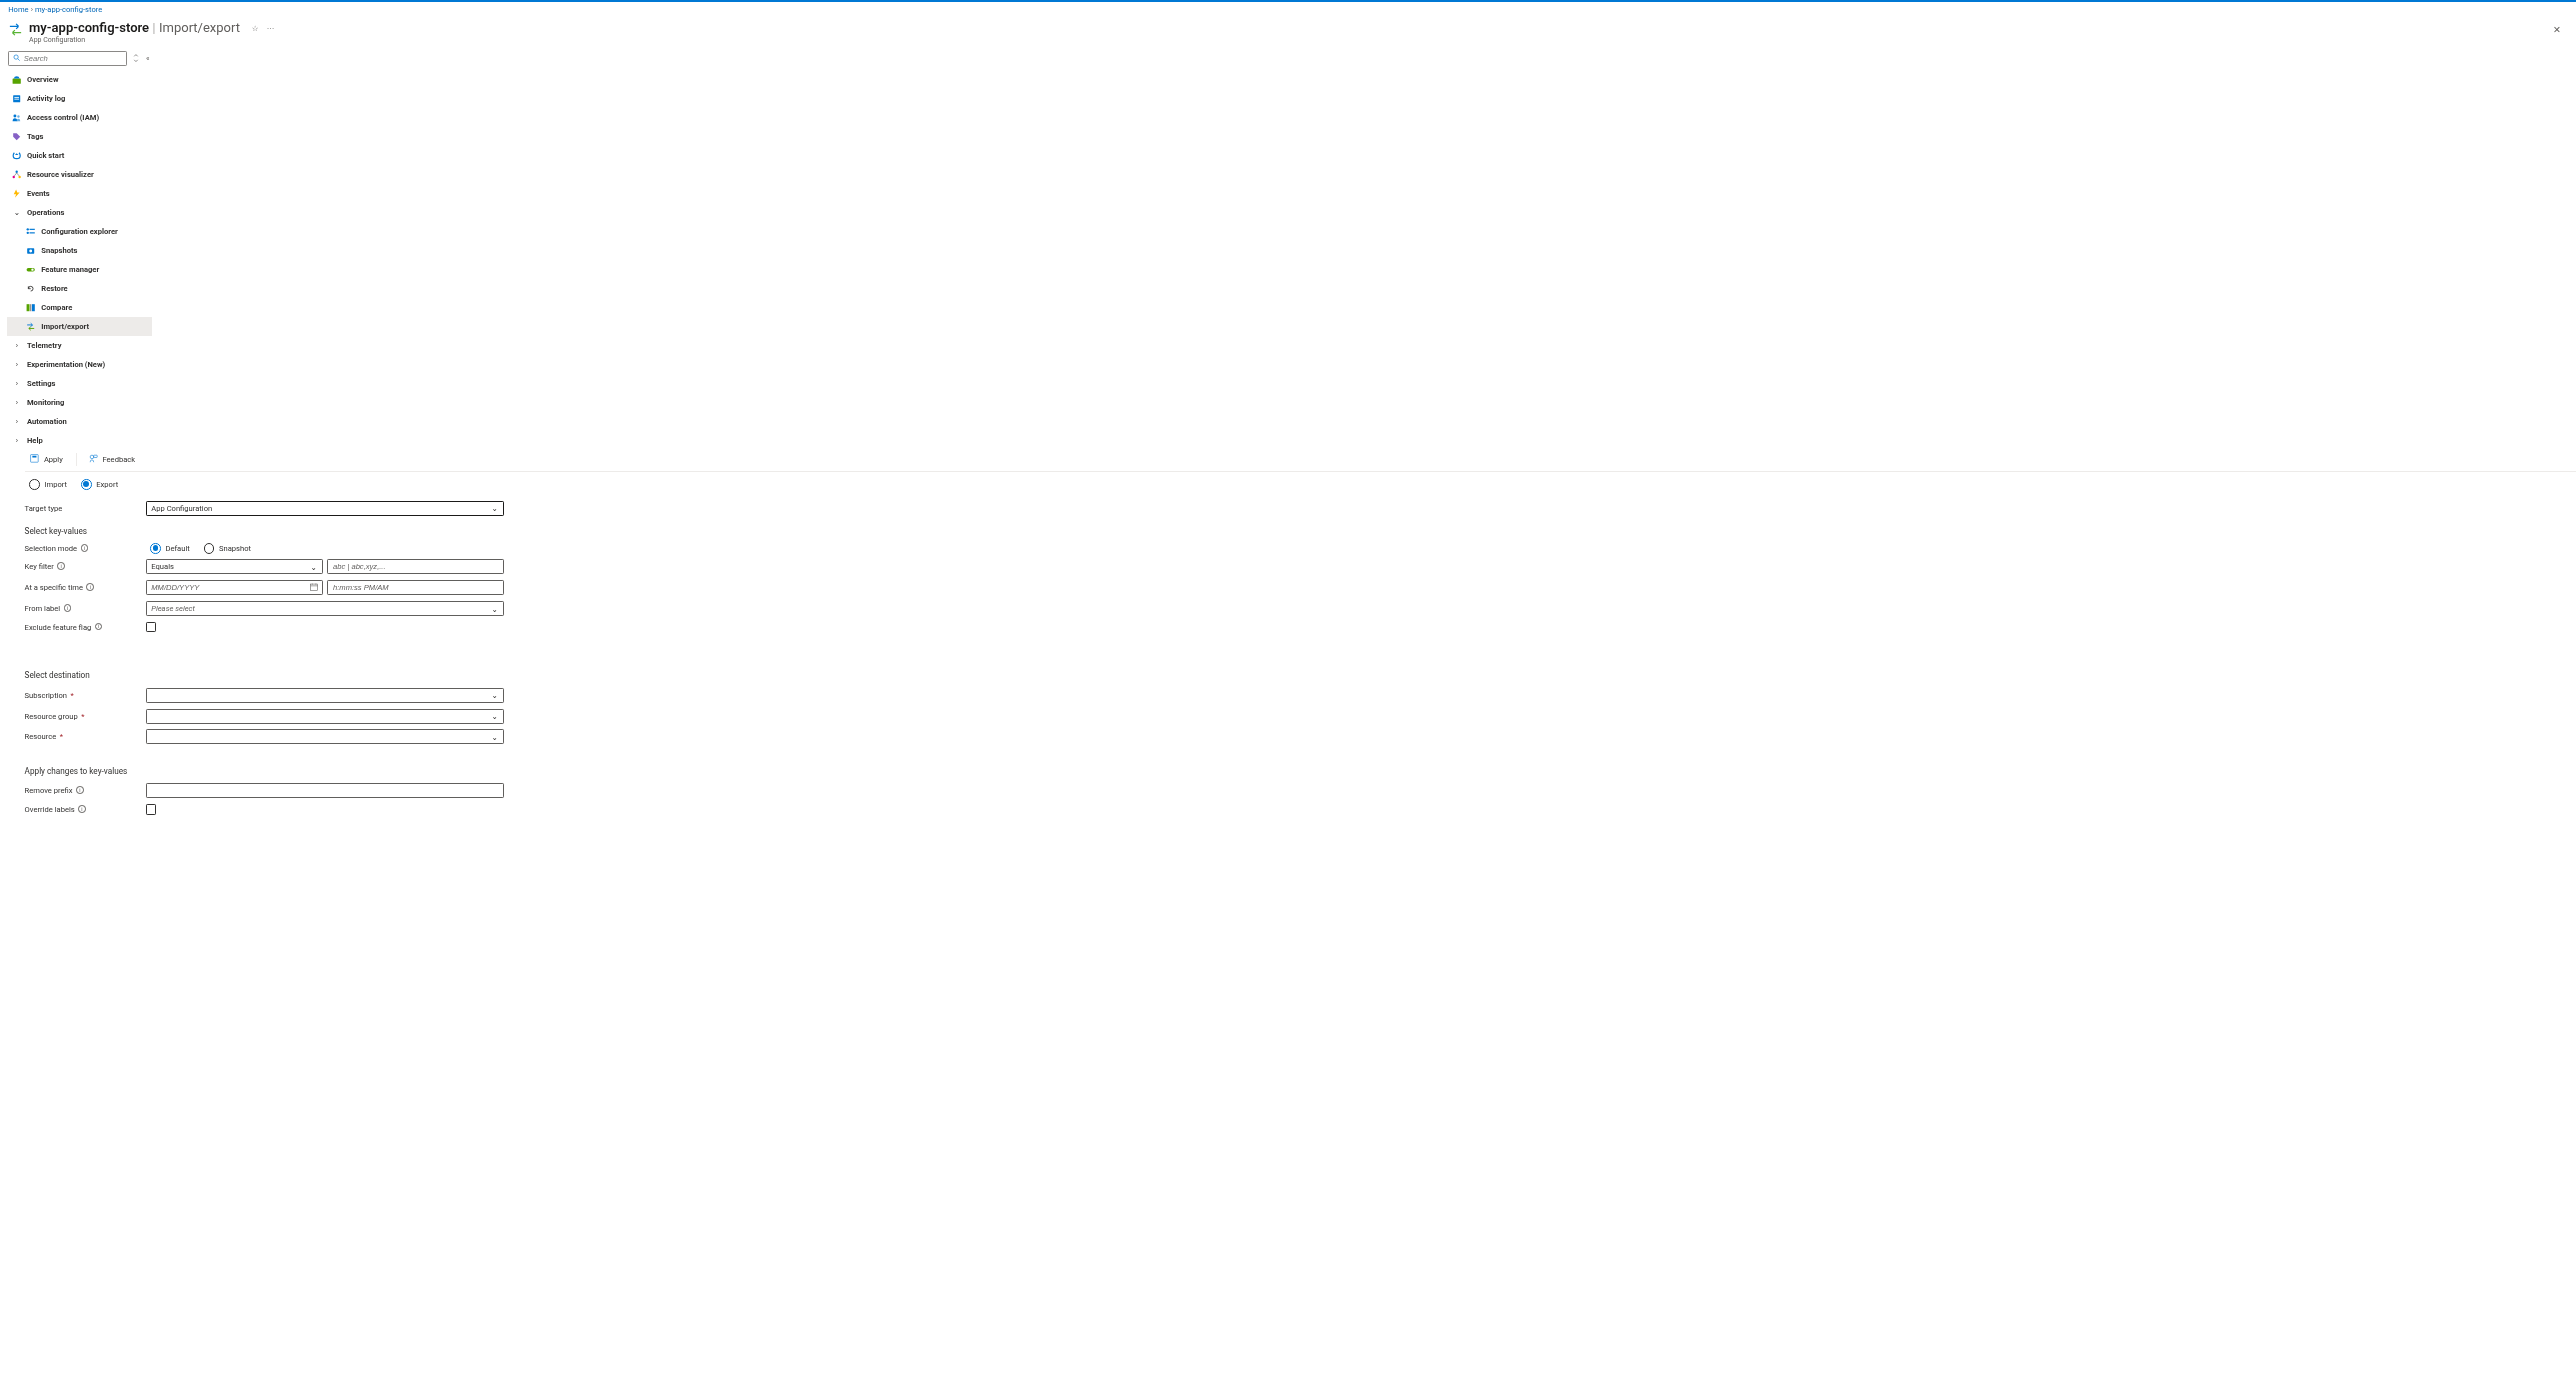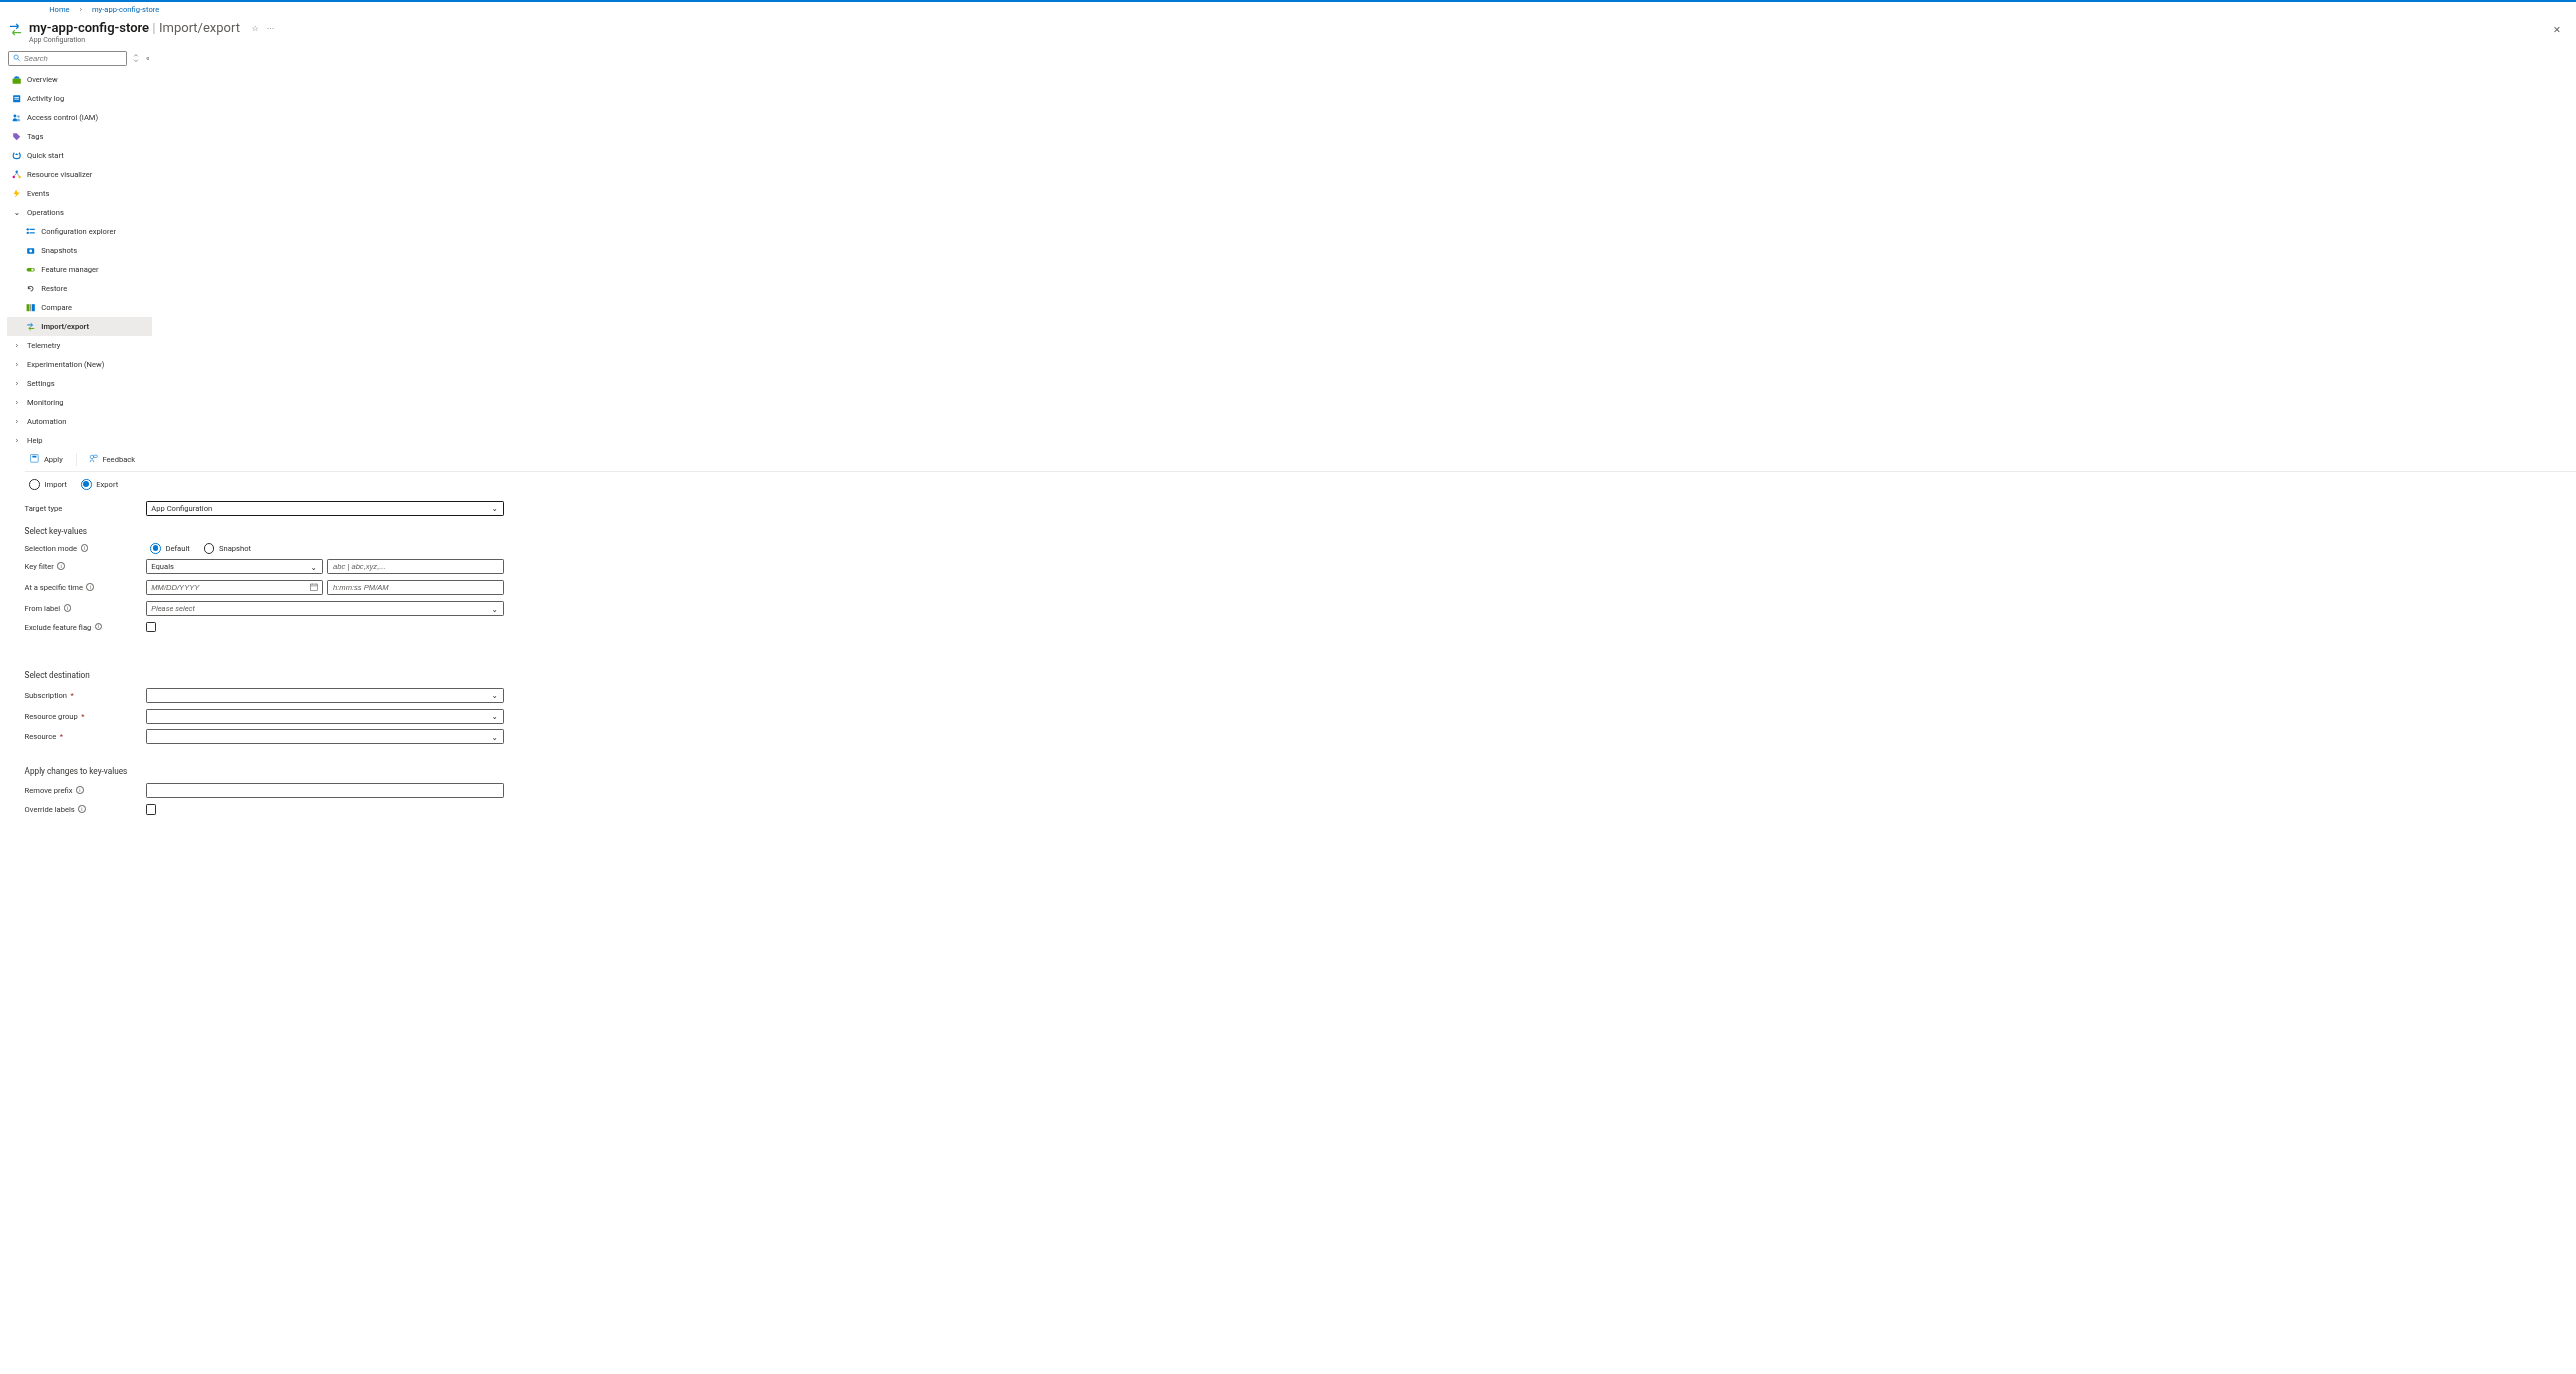--- a/index.html
+++ b/index.html
@@ -7,23 +7,22 @@
     font-family: "Segoe UI", -apple-system, BlinkMacSystemFont, Roboto, sans-serif;
     font-size: 7.6px;
     color: #323130;
     background: #fff;
   }
   .topbar { height: 1.8px; background: #0078d4; }
   .breadcrumb {
     padding: 3.5px 8.2px;
     font-size: 7.6px;
     display: flex;
-    gap: 10px;
+    gap: 2px;
     align-items: flex-start;
-    margin-left: 41px;
   }
   .breadcrumb a { color: #0067b8; text-decoration: none; cursor: pointer; }
   .breadcrumb .sep { color: #605e5c; }
 
   .header-row {
     padding: 2.3px 8.2px 4.7px 8.2px;
     display: flex;
     align-items: flex-start;
     gap: 5.9px;
   }
@@ -59,21 +58,21 @@
   .nav-list { list-style: none; }
   .nav-item {
     display: flex; align-items: center; gap: 5.9px;
     height: 19px; padding: 0 4.7px;
     cursor: pointer;
     color: #323130;
   }
   .nav-item.sub { padding-left: 19px; }
   .nav-item.sub2 { padding-left: 5.9px; }
   .nav-item.selected { background: #edebe9; font-weight: 600; }
-  .nav-item .label { flex: 1; white-space: nowrap; overflow: hidden; text-overflow: ellipsis; }
+  .nav-item .label { flex: 1; white-space: nowrap; overflow: hidden; text-overflow: ellipsis; font-weight: bold; }
   .nav-item .icon { width: 9.4px; height: 9.4px; display: flex; align-items: center; justify-content: center; flex-shrink: 0; }
   .chev { width: 8.2px; text-align:center; color:#323130; }
 
   
   .main { flex: 1; padding-left: 17.6px; min-width:0;}
   .toolbar {
     display: flex; align-items: center; gap: 10.5px;
     border-bottom: 0.6px solid #edebe9; padding: 3.5px 0 4.7px 3.5px;
   }
   .toolbar-btn { display: flex; align-items: center; gap: 4.7px; color: #323130; cursor: pointer; padding: 1.2px 2.3px; }

